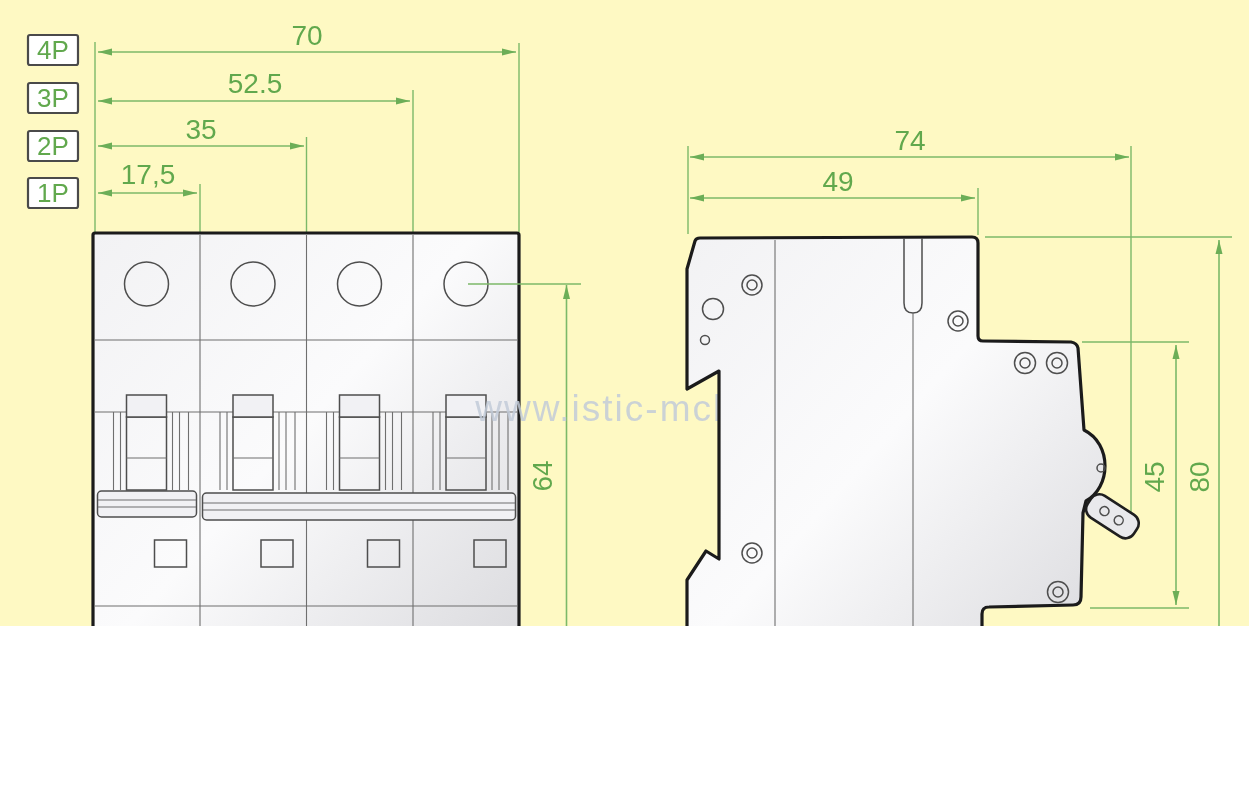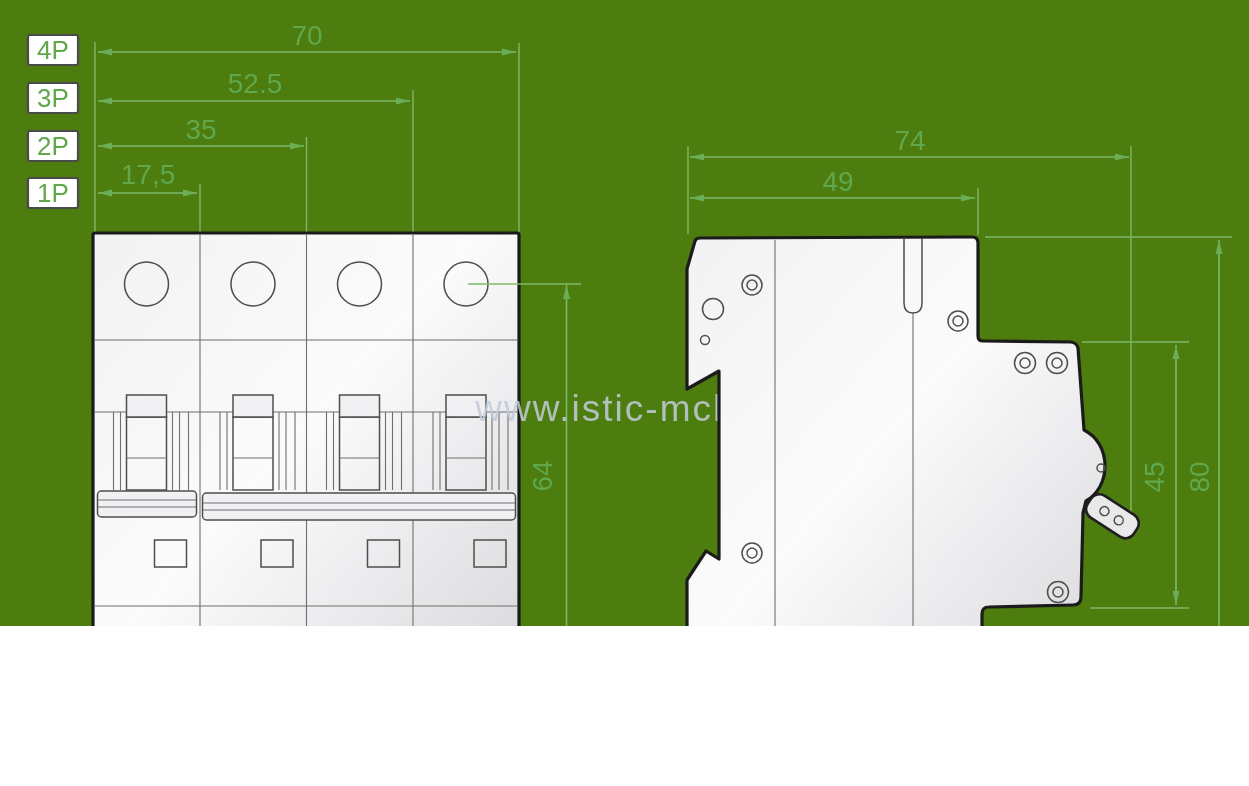--- a/index.html
+++ b/index.html
@@ -1,16 +1,16 @@
 <!DOCTYPE html>
 <html><head>
 <meta charset="utf-8">
 <style>
   html,body{margin:0;padding:0;background:#ffffff;}
-  #canvas{position:relative;width:1249px;height:626px;background:#4d7c0f;overflow:hidden;
+  #canvas{position:relative;width:1249px;height:626px;background:#fef9c3;overflow:hidden;
           font-family:"Liberation Sans", sans-serif;}
   svg text{font-family:"Liberation Sans", sans-serif;}
   .dim-text{fill:#61a84d;font-size:28px;text-anchor:middle;}
   .pole-text{fill:#61a84d;font-size:26px;text-anchor:middle;}
   .dim-line{stroke:#7cb969;stroke-width:1.6;fill:none;}
   .ext-line{stroke:#7cb969;stroke-width:1.4;fill:none;}
   .outline{fill:url(#gBody);stroke:#1b1b1b;stroke-width:3.2;stroke-linejoin:round;}
   .part{fill:#e9e9ec;stroke:#1f1f1f;stroke-width:2.6;stroke-linejoin:round;}
   .inner1{stroke:#4e4e4e;stroke-width:1.5;fill:none;}
   .inner2{stroke:#6f6f6f;stroke-width:1.1;fill:none;}

